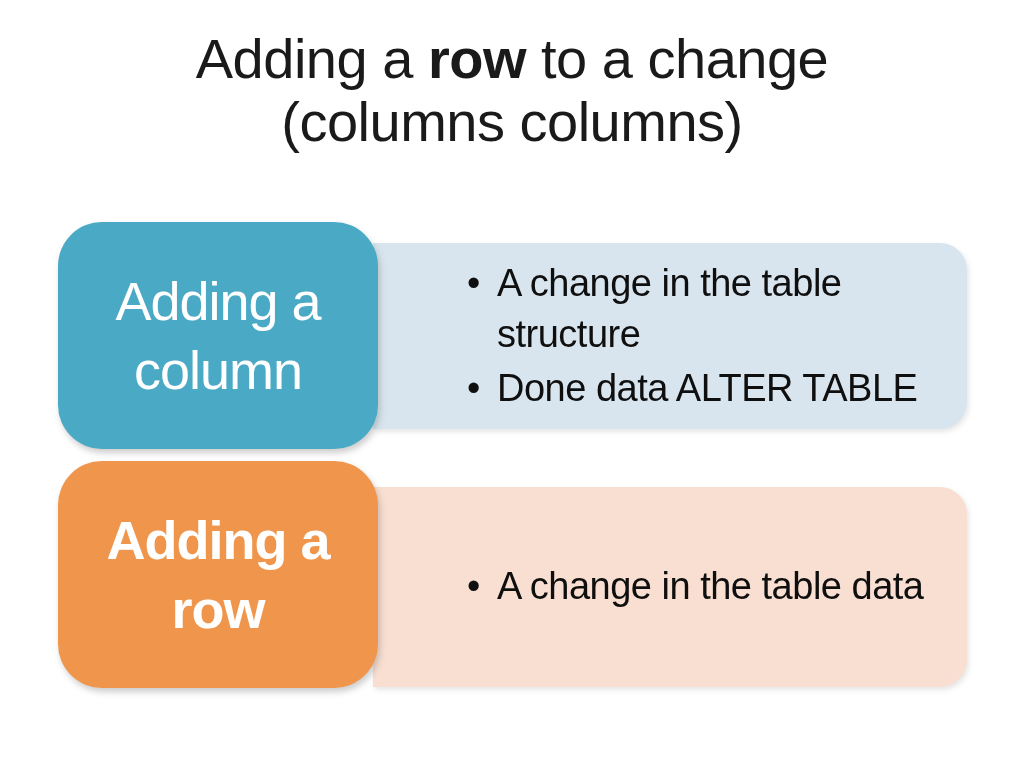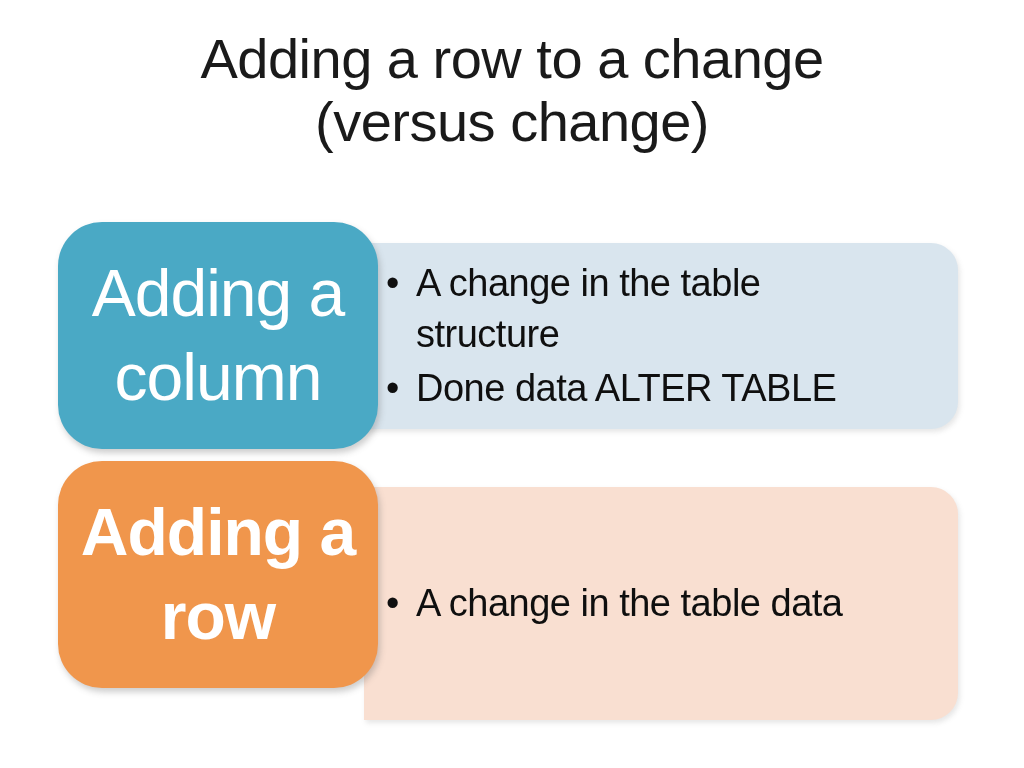--- a/index.html
+++ b/index.html
@@ -18,55 +18,56 @@
   .title {
     position: absolute;
     top: 28px; left: 0; right: 0;
     text-align: center;
     color: #1a1a1a;
     font-size: 56px;
     line-height: 1.12;
     font-weight: 400;
     letter-spacing: -0.5px;
   }
-  .title b { font-weight: 400; }
+  .title b { font-weight: 700; }
   
   .header-shape {
     position: absolute;
     left: 58px;
     width: 320px; height: 227px;
     border-radius: 44px;
     display: flex;
     align-items: center;
     justify-content: center;
     text-align: center;
     z-index: 2;
     box-shadow: 2px 4px 6px rgba(90,90,90,0.30);
   }
   .header-shape .label {
     color: #ffffff;
-    font-size: 66px;
+    font-size: 54px;
     line-height: 1.26;
     width: 300px;
     letter-spacing: -1px;
   }
   .shape-column { top: 222px; }
   .shape-row    { top: 461px; font-weight: bold; }
   .panel {
     position: absolute;
-    left: 364px;
+    left: 373px;
     width: 594px;
     border-radius: 0 27px 27px 0;
     z-index: 1;
     display: flex;
     align-items: center;
     box-shadow: 2px 3px 5px rgba(120,120,120,0.18);
+    justify-content: flex-end;
   }
   .panel-column { top: 243px; height: 186px; }
-  .panel-row    { top: 487px; height: 233px; }
+  .panel-row    { top: 487px; height: 200px; }
   .bullets {
     list-style: none;
     margin: 0;
     padding: 0 0 0 22px;
     width: 500px;
   }
   .bullets li {
     position: relative;
     padding-left: 30px;
     margin: 3px 0;
@@ -83,21 +84,21 @@
     color: #0f0f0f;
   }
 </style>
 </head>
 <body>
 
 <div class="slide">
 
   <div class="title">
     <div><span>Adding a </span><b>row</b><span> to a change</span></div>
-    <div>(versus change)</div>
+    <div>(columns columns)</div>
   </div>
 
   <div class="panel panel-column" style="background: rgb(217, 229, 238);">
     <ul class="bullets">
       <li>A change in the table structure</li>
       <li>Done data ALTER TABLE</li>
     </ul>
   </div>
   <div class="header-shape shape-column" style="background: rgb(74, 169, 197);">
     <span class="label">Adding a column</span>

